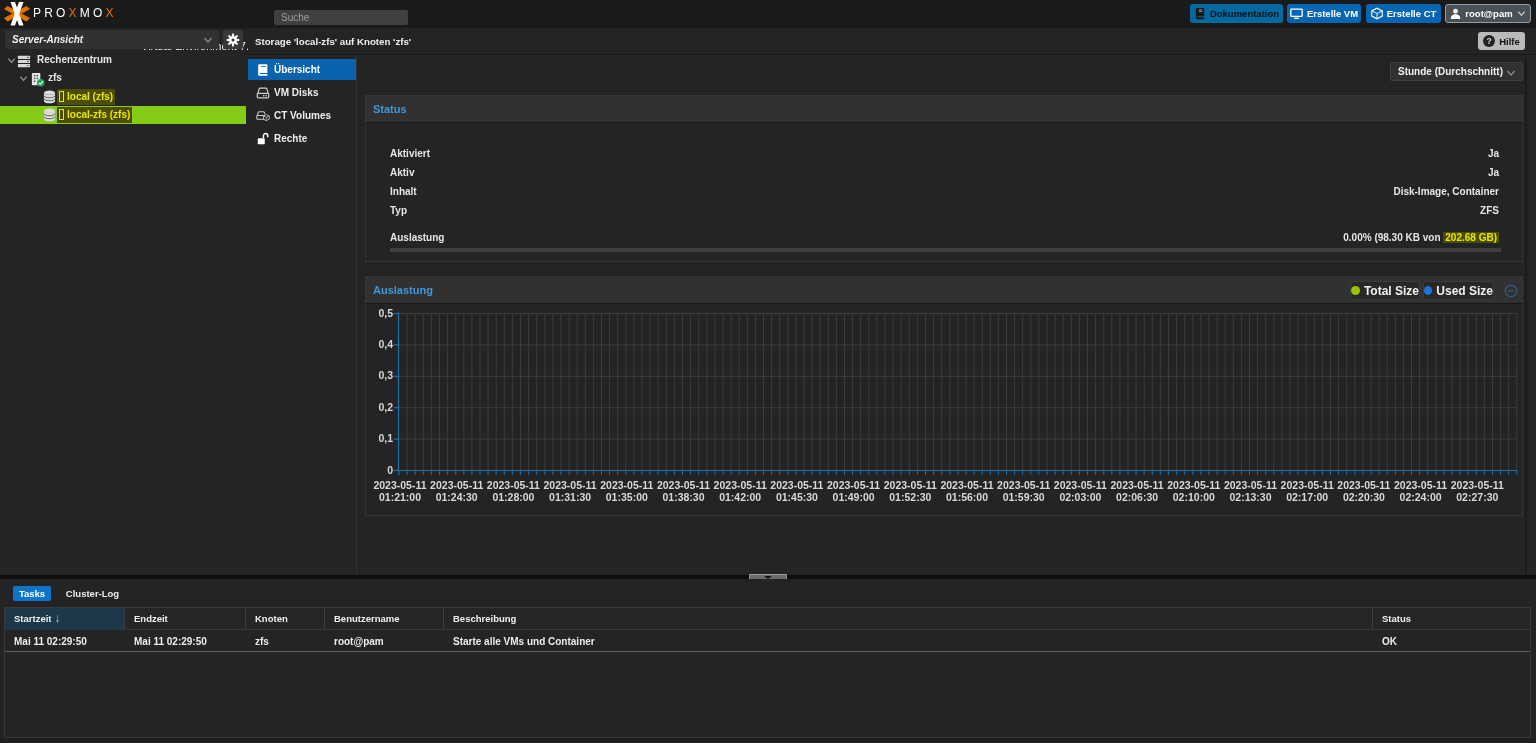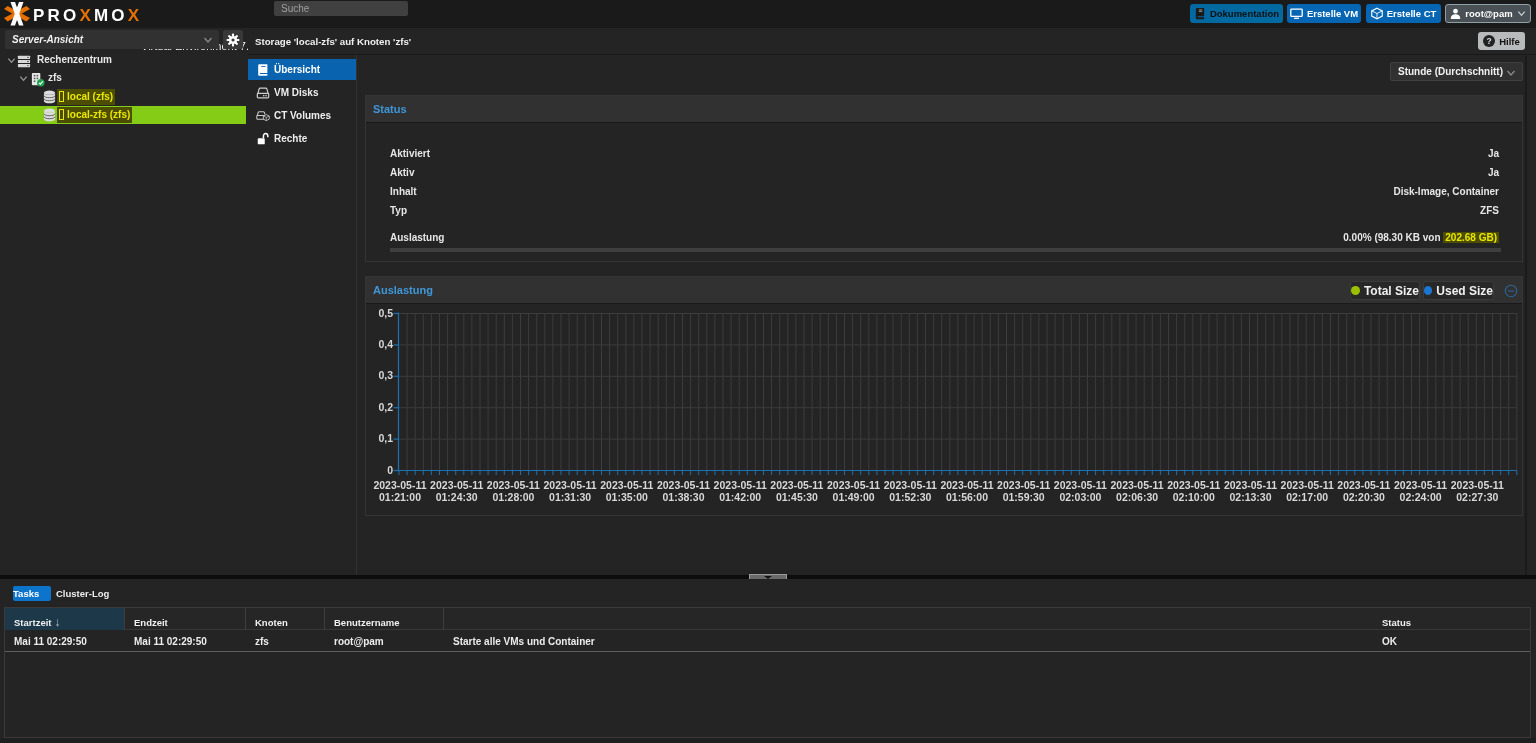--- a/index.html
+++ b/index.html
@@ -1,22 +1,22 @@
 <!DOCTYPE html>
 <html><head><meta charset="utf-8">
 <style>
 * { margin:0; padding:0; box-sizing:border-box; }
 html,body { width:1536px; height:743px; background:#242424; font-family:"Liberation Sans", sans-serif; overflow:hidden; }
 .abs { position:absolute; }
 
 #hdr { position:absolute; left:0; top:0; width:1536px; height:28px; background:#1a1a1a; }
-.logotxt { position:absolute; left:33px; top:6px; font-size:17px; font-weight:bold; color:#fff; letter-spacing:3.2px; }
+.logotxt { position:absolute; left:33px; top:6px; font-size:12px; font-weight:normal; color:#fff; letter-spacing:3.2px; }
 .logotxt .ox { color:#e57000; }
 #vertxt { position:absolute; left:141px; top:8px; font-size:11px; color:#f5f5f5; white-space:nowrap;margin-top:32px; }
-#search { position:absolute; left:274px; top:1px; width:134px; height:15px; background:#404040; border-radius:2px; color:#9e9e9e; font-size:10px; line-height:15px; padding-left:7px; }
+#search { position:absolute; left:274px; top:10px; width:134px; height:15px; background:#404040; border-radius:2px; color:#9e9e9e; font-size:10px; line-height:15px; padding-left:7px; }
 .hbtn { position:absolute; top:4px; height:19px; border-radius:3px; font-size:9.5px; font-weight:bold; display:flex; align-items:center; justify-content:center; gap:4px; white-space:nowrap; }
 .hbtn.gray { background:#0369a1; color:#111; }
 .hbtn.blue { background:#0766b4; color:#fff; }
 .hbtn.dark { background:#4a5156; border:1px solid #90a0a6; color:#fff; }
 
 #combo { position:absolute; left:5px; top:30px; width:214px; height:19px; background:#313131; border-radius:2px; color:#f0f0f0; font-size:10px; font-weight:bold; line-height:19px; padding-left:7px;font-style:italic; }
 #gearbtn { position:absolute; left:223px; top:30px; width:20px; height:19px; background:#383838; border-radius:2px; }
 #treepanel { position:absolute; left:0px; top:52px; width:246px; height:523px; background:#242424; }
 .trow { position:absolute; left:0; width:246px; height:18px; font-size:10px; font-weight:bold; color:#e8e8e8; }
 .trow .caret { position:absolute; top:4px; width:10px; height:10px; }
@@ -35,24 +35,24 @@
 .phdr { position:absolute; left:0; top:0; width:100%; height:27px; background:#313131; border-bottom:1px solid #191919; }
 .phdr .pt { position:absolute; left:7px; top:7px; font-size:11px; font-weight:bold; color:#3f97da; }
 .srow { position:absolute; font-size:10px; font-weight:bold; color:#e6e6e6; }
 .sval { position:absolute; right:23px; font-size:10px; font-weight:bold; color:#e6e6e6; text-align:right; }
 .ylbl { position:absolute; right:1143px; width:30px; text-align:right; font-size:10.5px; font-weight:bold; color:#d8d8d8; }
 .xlbl { position:absolute; top:478.5px; width:92px; text-align:center; font-size:10.5px; font-weight:bold; color:#d8d8d8; line-height:12px; white-space:nowrap; }
 .legbtn { position:absolute; top:281px; height:19px; background:#282828; border:1px solid #3c3c3c; border-radius:3px; color:#f0f0f0; font-size:12px; font-weight:bold; display:flex; align-items:center; justify-content:center; gap:4px; white-space:nowrap; }
 .dot { width:9px; height:9px; border-radius:50%; display:inline-block; }
 
 #bottom { position:absolute; left:0; top:579px; width:1536px; height:164px; background:#242424; }
-.tab { position:absolute; top:7px; height:15px; font-size:9.5px; font-weight:bold; line-height:15px; border-radius:2px; }
+.tab { position:absolute; top:7px; height:15px; font-size:9.5px; font-weight:bold; line-height:15px; border-radius:2px; text-align:center; }
 #grid { position:absolute; left:4px; top:28px; width:1527px; height:131px; border:1px solid #3a3a3a; box-sizing:border-box; background:#242424; }
 #thead { position:absolute; left:0; top:0px; width:1525px; height:22px; background:#262626; border-bottom:1px solid #383838; }
-.th { position:absolute; top:0; height:22px; font-size:9.5px; font-weight:bold; color:#f0f0f0; line-height:29px; padding-left:9px; border-right:1px solid #3e3e3e; }
+.th { position:absolute; top:0; height:22px; font-size:9.5px; font-weight:bold; color:#f0f0f0; line-height:21px; padding-left:9px; border-right:1px solid #3e3e3e; }
 #trow1 { position:absolute; left:0; top:23px; width:1525px; height:21px; border-bottom:1px solid #5f5f5f; background:#242424; }
 .td { position:absolute; top:0; font-size:10px; font-weight:bold; color:#ececec; line-height:21px; padding-left:9px; }
 #splitter { position:absolute; left:0; top:575px; width:1536px; height:4px; background:#0d0d0d; }
 #splitter .grip { position:absolute; left:749px; top:-1px; width:38px; height:6px; background:#6a6a6a; border:1px solid #9a9a9a; box-sizing:border-box; }
 #splitter .grip2 { position:absolute; left:764px; top:1px; width:0; height:0; border-left:4px solid transparent; border-right:4px solid transparent; border-top:3px solid #111; }
 </style></head>
 <body>
 
 <div id="hdr">
   <svg class="abs" style="left:4px;top:2px" width="27" height="24" viewBox="0 0 27 24">
@@ -568,20 +568,21 @@
 
 <div id="bottom">
   <div class="tab" style="left:13px;background:#0d74cc;color:#fff;width:38px;">Tasks</div>
   <div class="tab" style="left:56px;color:#ededed;width:73px;">Cluster-Log</div>
   <div id="grid">
   <div id="thead">
     <div class="th" style="left:0px;width:120px;background:#1c3849;">Startzeit <span style="color:#aab4bc;font-size:12.5px;">↓</span></div>
     <div class="th" style="left:120px;width:121px;">Endzeit</div>
     <div class="th" style="left:241px;width:79px;">Knoten</div>
     <div class="th" style="left:320px;width:119px;">Benutzername</div>
+    <div class="th" style="left:439px;width:929px;">Beschreibung</div>
     <div class="th" style="left:1368px;width:157px;border-right:none;">Status</div>
   </div>
   <div id="trow1">
     <div class="td" style="left:0px;">Mai 11 02:29:50</div>
     <div class="td" style="left:120px;">Mai 11 02:29:50</div>
     <div class="td" style="left:241px;">zfs</div>
     <div class="td" style="left:320px;">root@pam</div>
     <div class="td" style="left:439px;">Starte alle VMs und Container</div>
     <div class="td" style="left:1368px;">OK</div>
   </div>

